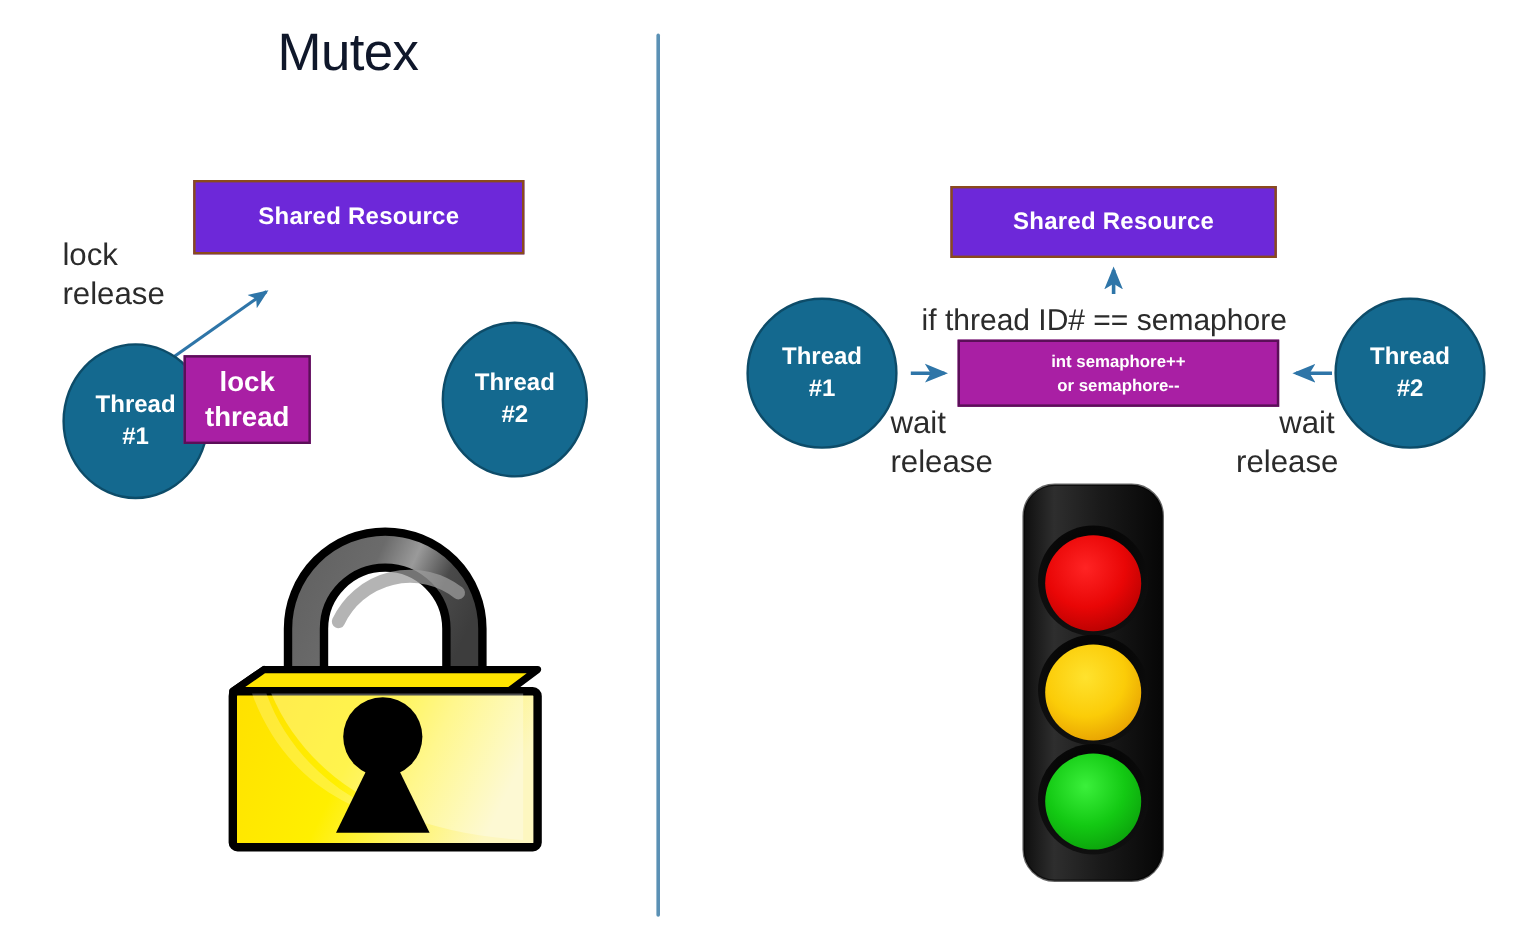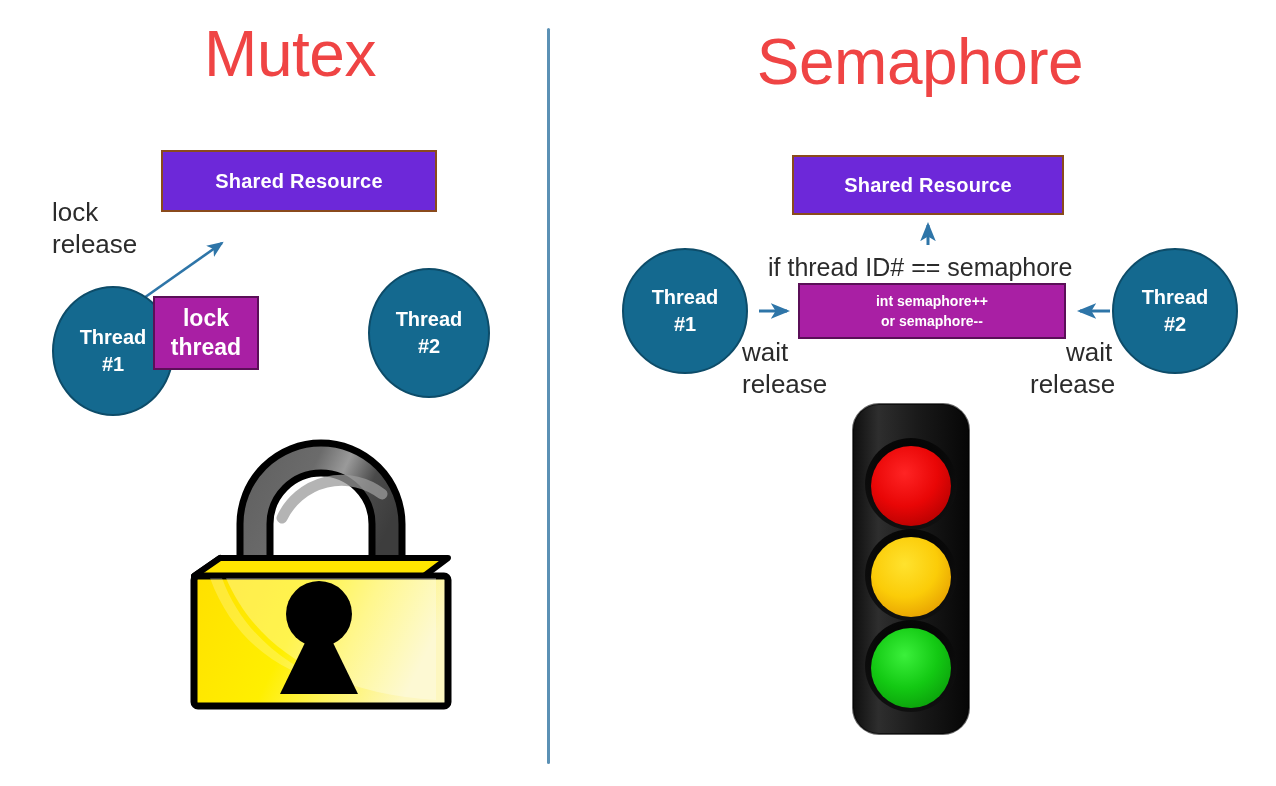--- a/index.html
+++ b/index.html
@@ -15,23 +15,23 @@
     width: 1276px;
     height: 786px;
     background: #ffffff;
     overflow: hidden;
   }
   .abs { position: absolute; }
 
   
   .panel-title {
     font-family: "Liberation Sans", sans-serif;
-    font-size: 64px;
+    font-size: 44px;
     font-weight: 400;
-    color: #ef4444;
+    color: #0f172a;
     letter-spacing: -0.5px;
     white-space: nowrap;
     text-align: center;
     line-height: 1;
   }
 
   
   .divider {
     width: 3px;
     background: #5b91b5;
@@ -195,21 +195,20 @@
       <path d="M40,160 C70,230 140,275 250,282 L250,160 Z" fill="#ffffff" opacity="0.30"></path>
       <path d="M36,160 C54,210 96,248 150,266 C92,256 46,220 24,160 Z" fill="#ffffff" opacity="0.22"></path>
 
       <circle cx="133" cy="196" r="33" fill="#000000"></circle>
       <path d="M133,196 L172,276 L94,276 Z" fill="#000000"></path>
     </svg>
   </div>
 
   <div class="abs divider" style="left:547px; top:28px; height:736px;"></div>
 
-  <div class="abs panel-title" style="left:680px; top:30px; width:480px;">Semaphore</div>
 
   <div class="abs shared-box" style="left:792px; top:155px; width:272px; height:60px;">
     <span class="shared-box-label">Shared Resource</span>
   </div>
 
   <div class="abs" style="left:918px; top:219px; width:20px; height:28px;">
     <svg width="20" height="28" viewBox="0 0 20 28">
       <defs>
         <marker id="sem-arrow-up" markerWidth="7" markerHeight="7" refX="5.4" refY="3" orient="auto" markerUnits="strokeWidth">
           <path d="M0,0.4 L6.4,3 L0,5.6 L1.6,3 Z" fill="#2e75a8"></path>

